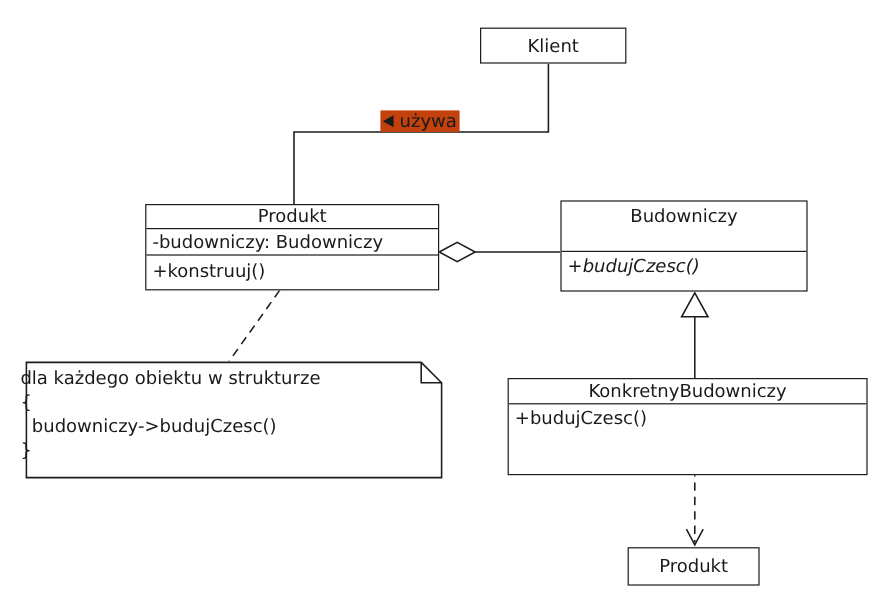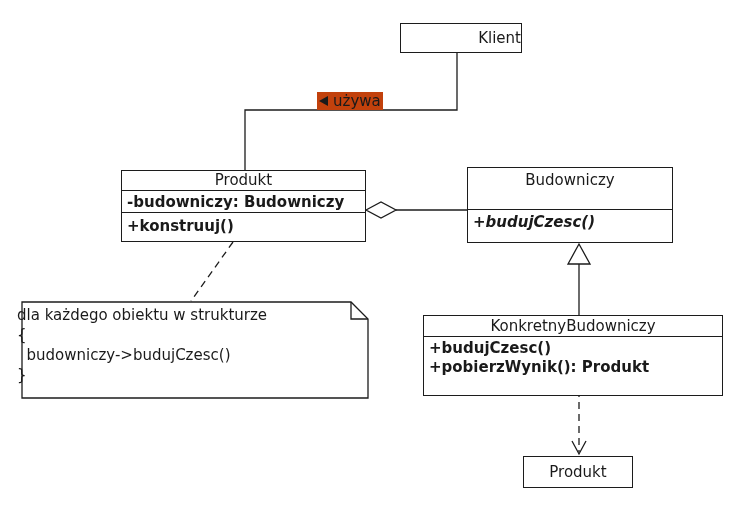--- a/index.html
+++ b/index.html
@@ -33,26 +33,26 @@
     white-space: nowrap;
     overflow: hidden;
   }
   .uml-compartment {
     box-sizing: border-box;
     border-top: 1px solid #1c1c1c;
     padding: 2px 0 0 5px;
     white-space: nowrap;
     overflow: hidden;
   }
-  .uml-member { white-space: nowrap; font-weight: bold; }
+  .uml-member { white-space: nowrap; }
   .italic { font-style: italic; }
 
   
   #klient { left: 400px; top: 23px; width: 122px; height: 30px; }
-  #klient .uml-title { line-height: 28px; text-align: right; }
+  #klient .uml-title { line-height: 28px; }
 
   
   #nadzorca { left: 121px; top: 170px; width: 245px; height: 72px; }
   #nadzorca .uml-title { line-height: 19px; height: 19px; }
   #nadzorca .attrs { height: 22px; line-height: 19px; }
   #nadzorca .methods { height: 29px; line-height: 19px; padding-top: 4px; }
 
   
   #budowniczy { left: 467px; top: 167px; width: 206px; height: 76px; }
   #budowniczy .uml-title { line-height: 18px; padding-top: 3px; height: 38px; }
@@ -154,21 +154,20 @@
     </div>
     <div class="uml-compartment methods">
       <div class="uml-member italic">+budujCzesc()</div>
     </div>
   </div>
 
   <div id="konkretny" class="uml-box">
     <div class="uml-title">KonkretnyBudowniczy</div>
     <div class="uml-compartment methods">
       <div class="uml-member">+budujCzesc()</div>
-      <div class="uml-member">+pobierzWynik(): Produkt</div>
     </div>
   </div>
 
   <div id="produkt" class="uml-box">
     <div class="uml-title">Produkt</div>
   </div>
 
   <div id="note-text">
     <div>dla każdego obiektu w strukturze</div>
     <div>{</div>

